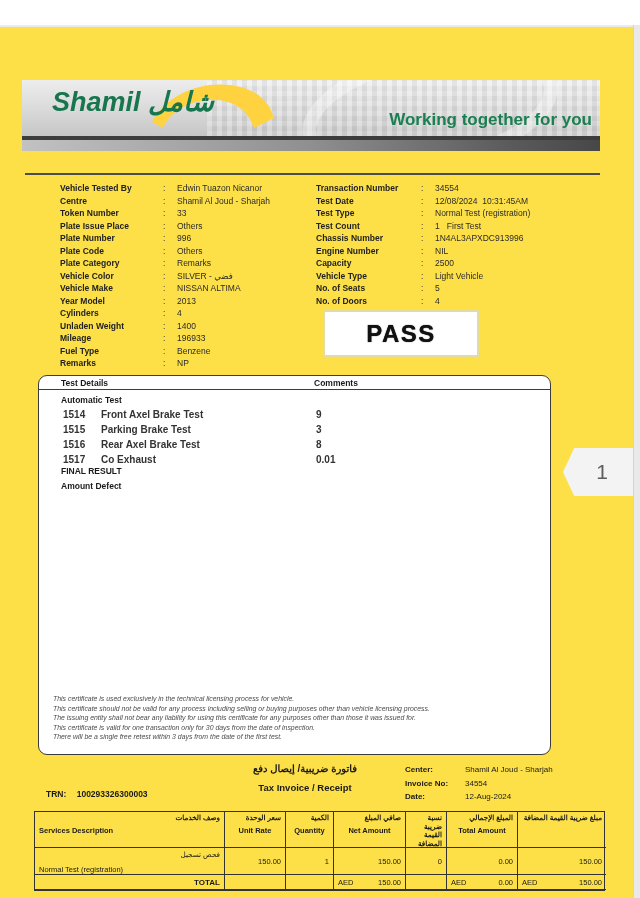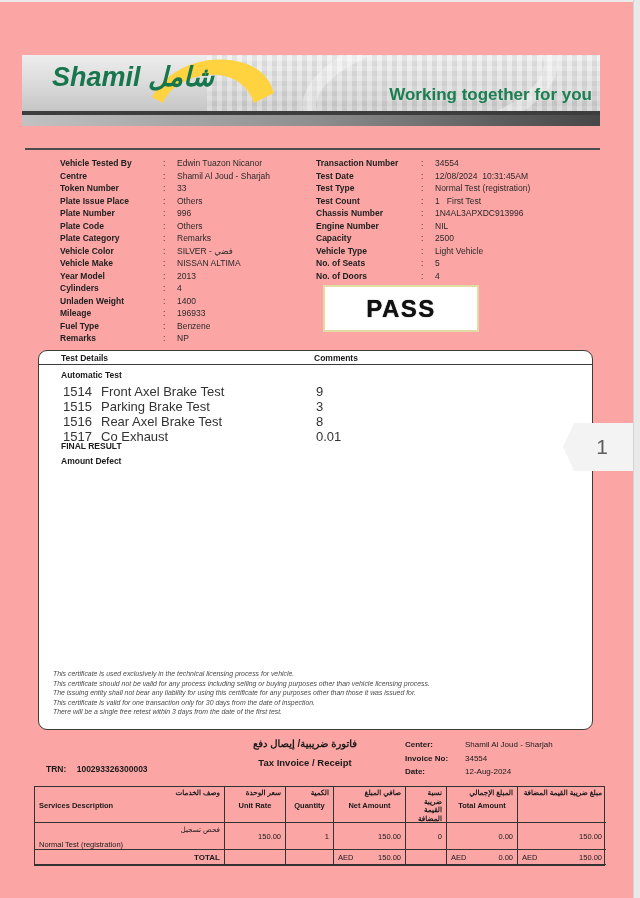--- a/index.html
+++ b/index.html
@@ -1,18 +1,18 @@
 <!DOCTYPE html>
 <html><head>
 <meta charset="utf-8">
 <style>
   * { margin:0; padding:0; box-sizing:border-box; }
   html,body { width:640px; height:898px; }
   body { font-family:"Liberation Sans", sans-serif; background:#ffffff; position:relative; overflow:hidden; color:#1a1a1a; }
-  .page { position:absolute; inset:0; background:#fca5a5; }
+  .page { position:absolute; inset:0; background:#fde047;margin-top:25px; }
   .top-hairline { position:absolute; top:0; left:0; right:0; height:2px; background:#eaeaea; }
 
   
   .banner { position:absolute; left:22px; top:55px; width:578px; height:56px;
     background:linear-gradient(180deg,#ededed 0%,#d9d9d9 55%,#c6c6c6 100%); overflow:hidden; }
   .banner .pattern { position:absolute; right:0; top:0; width:68%; height:100%; opacity:.45;
     background-image:
       repeating-linear-gradient(90deg, rgba(255,255,255,.55) 0 5px, rgba(170,170,170,.35) 5px 10px),
       repeating-linear-gradient(0deg, rgba(255,255,255,.45) 0 5px, rgba(175,175,175,.3) 5px 10px); }
   .banner .swirl { position:absolute; right:40px; top:-30px; width:260px; height:120px; border:14px solid rgba(255,255,255,.35); border-radius:50%; transform:rotate(-12deg); }
@@ -37,28 +37,28 @@
   .d-colon { color:#333; }
   .d-value { white-space:pre; color:#2a2a2a; }
 
   
   .pass-box { position:absolute; left:323px; top:285px; width:156px; height:47px;
     border:2px solid #e3dca2; background:#fff; display:flex; align-items:center; justify-content:center; }
   .pass-text { font-size:24px; font-weight:800; letter-spacing:1.5px; color:#111;
     text-shadow:0 0 1px #000; }
 
   
-  .test-box { position:absolute; left:38px; top:350px; width:555px; height:380px;
+  .test-box { position:absolute; left:38px; top:350px; width:513px; height:380px;
     border:1.5px solid #3c3c3c; border-radius:9px; background:#fff; }
   .test-header { position:absolute; left:0; top:0; width:100%; height:14px; border-bottom:1.5px solid #3c3c3c; }
   .th-c1 { position:absolute; left:22px; top:2px; font-size:8.5px; font-weight:bold; }
   .th-c2 { position:absolute; left:275px; top:2px; font-size:8.5px; font-weight:bold; }
   .test-section { position:absolute; left:22px; top:19px; font-size:8.5px; font-weight:bold; }
   .test-rows { position:absolute; left:0; top:33px; width:100%; }
-  .test-row { position:relative; height:15px; font-size:13px; color:#333; }
+  .test-row { position:relative; height:15px; font-size:10px; color:#333;font-weight:bold; }
   .t-code { position:absolute; left:24px; }
   .t-name { position:absolute; left:62px; }
   .t-comment { position:absolute; left:277px; }
   .final-label { position:absolute; left:22px; top:90px; font-size:8.5px; font-weight:bold; }
   .final-value { position:absolute; left:22px; top:105px; font-size:8.5px; font-weight:bold; }
   .disclaimers { position:absolute; left:14px; bottom:12px; font-size:6.9px; font-style:italic; color:#4a4a4a; line-height:9.6px; }
 
   
   .scroll-track { position:absolute; right:0; top:0; bottom:0; width:7px; background:#e9e9e9; border-left:1px solid #d3d3d3; }
   .page-badge { position:absolute; left:563px; top:423px; width:70px; height:48px;

